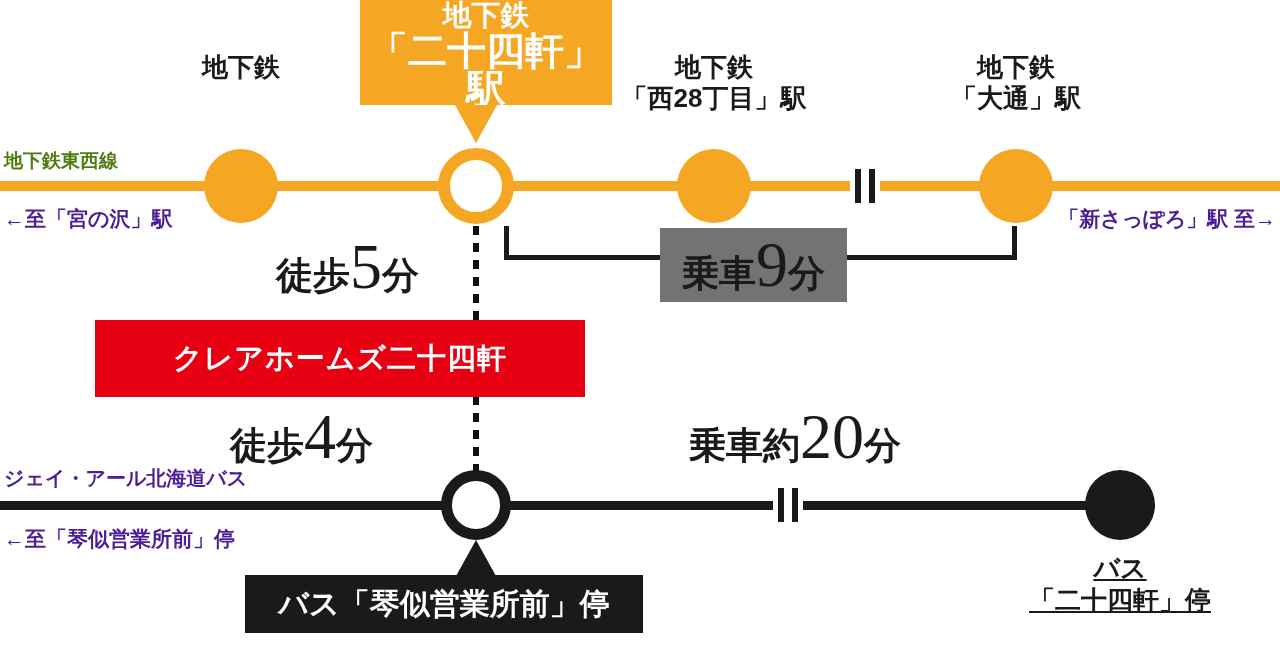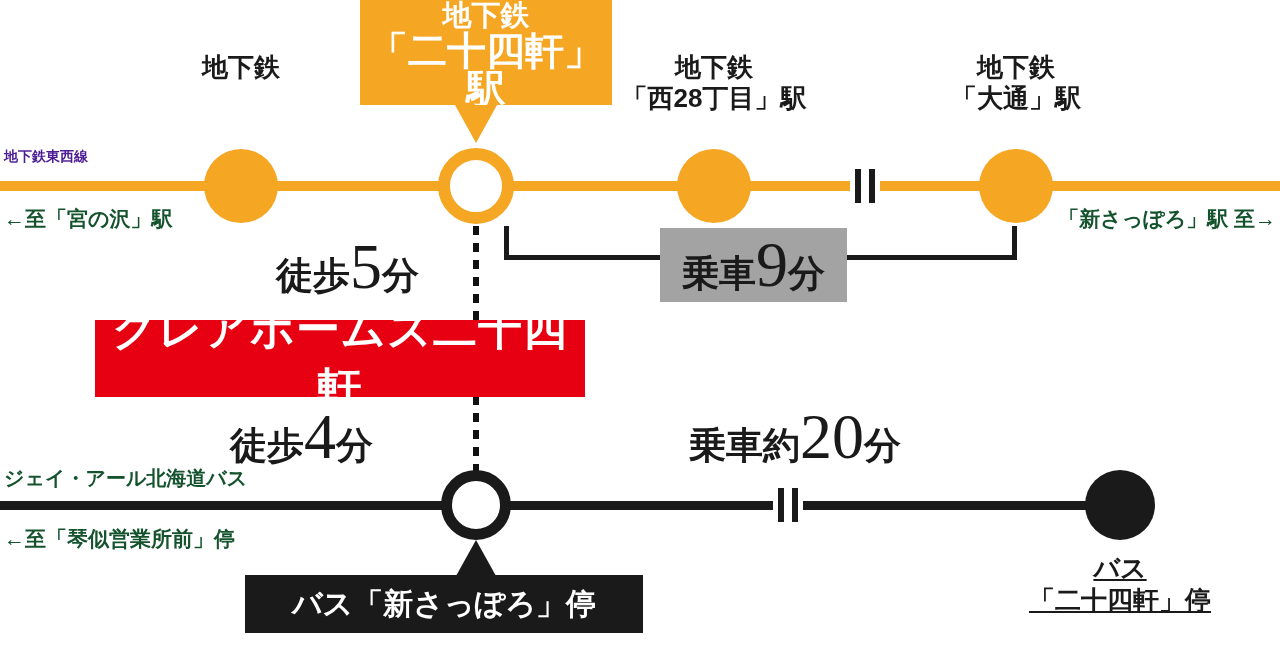--- a/index.html
+++ b/index.html
@@ -25,59 +25,59 @@
   .break { position:absolute; width:30px; height:34px; background:#fff; display:flex; justify-content:space-between; padding:0 5px; }
   .break .bar { width:6px; height:100%; background:#1A1A1A; }
   .break-subway { left:850px; top:169px; }
   .break-bus    { left:773px; top:488px; }
 
   
   .dotted { position:absolute; left:473px; top:226px; width:6px; height:246px;
             background-image:repeating-linear-gradient(to bottom,#111 0px,#111 9px,transparent 9px,transparent 17px); }
 
   
-  .label { position:absolute; font-weight:bold; color:#14532d; white-space:nowrap; }
-  .line-name-subway { left:4px; top:148px; font-size:14px; color:#4c1d95; }
+  .label { position:absolute; font-weight:bold; color:#4c1d95; white-space:nowrap; }
+  .line-name-subway { left:4px; top:148px; font-size:19px; color:#4d7c0f; }
   .dir-subway-left  { left:4px; top:205px; font-size:21px; }
   .dir-subway-right { left:1040px; top:205px; width:236px; font-size:21px; text-align:right; }
   .line-name-bus    { left:4px; top:465px; font-size:20px; }
   .dir-bus-left     { left:4px; top:525px; font-size:21px; }
 
   
   .stname { position:absolute; text-align:center; font-weight:bold; color:#1A1A1A; font-size:26px; line-height:31px; }
   .stname-kotoni  { left:141px; top:52px; width:200px; }
   .stname-nishi28 { left:604px; top:52px; width:220px; }
   .stname-odori   { left:916px; top:52px; width:200px; }
   .stname-busdest { left:1020px; top:552px; width:200px; line-height:32px;text-decoration:underline; }
 
   
   .hl-box { position:absolute; display:flex; flex-direction:column; align-items:center; justify-content:center; color:#fff; font-weight:bold; text-align:center; }
   .hl-subway { left:360px; top:0; width:252px; height:105px; background:#F5A623; }
   .hl-subway .l1 { font-size:29px; line-height:34px; }
   .hl-subway .l2 { font-size:39px; line-height:38px; }
   .tri { position:absolute; width:0; height:0; }
   .tri-subway { left:455px; top:105px; border-left:21px solid transparent; border-right:21px solid transparent; border-top:38px solid #F5A623; }
   .property-box { left:95px; top:320px; width:490px; height:77px; background:#E60012; }
-  .property-box .l1 { font-size:44px; letter-spacing:1px; }
+  .property-box .l1 { font-size:29px; letter-spacing:1px; }
   .hl-bus { left:245px; top:575px; width:398px; height:58px; background:#1A1A1A; }
   .hl-bus .l1 { font-size:30px; }
   .tri-bus { left:456px; top:540px; border-left:20px solid transparent; border-right:20px solid transparent; border-bottom:36px solid #1A1A1A; }
 
   
   .bracket { position:absolute; background:#1A1A1A; }
   .bracket-h { left:504px; top:255px; width:513px; height:5px; }
   .bracket-tick-l { left:504px; top:226px; width:5px; height:34px; }
   .bracket-tick-r { left:1012px; top:226px; width:5px; height:34px; }
 
   
   .time { position:absolute; white-space:nowrap; color:#1A1A1A; }
   .t-label { font-size:37px; font-weight:bold; }
   .t-num { font-family:"Liberation Serif", "DejaVu Serif", serif; font-size:64px; font-weight:normal; }
   .time-walk5 { left:230px; top:230px; width:235px; text-align:center; }
-  .time-ride9 { left:660px; top:228px; background:#a3a3a3; padding:0 22px; }
+  .time-ride9 { left:660px; top:228px; background:#737373; padding:0 22px; }
   .time-walk4 { left:230px; top:400px; width:235px; }
   .time-ride20 { left:650px; top:400px; width:290px; text-align:center; }
 </style>
 </head>
 <body>
 
 <div class="canvas">
 
   <div class="rail subway-rail"></div>
   <div class="label line-name-subway">地下鉄東西線</div>
@@ -140,20 +140,20 @@
   <div class="break break-bus">
       <span class="bar"></span>
       <span class="bar"></span>
     </div>
 
   <div class="station st-ring-bus"></div>
   <div class="station st-filled-bus"></div>
 
   <div class="tri tri-bus"></div>
   <div class="hl-box hl-bus">
-    <div class="l1">バス「新さっぽろ」停</div>
+    <div class="l1">バス「琴似営業所前」停</div>
   </div>
   <div class="stname stname-busdest">
     <div>バス</div>
     <div>「二十四軒」停</div>
   </div>
 
 </div>
 
 </body></html>

